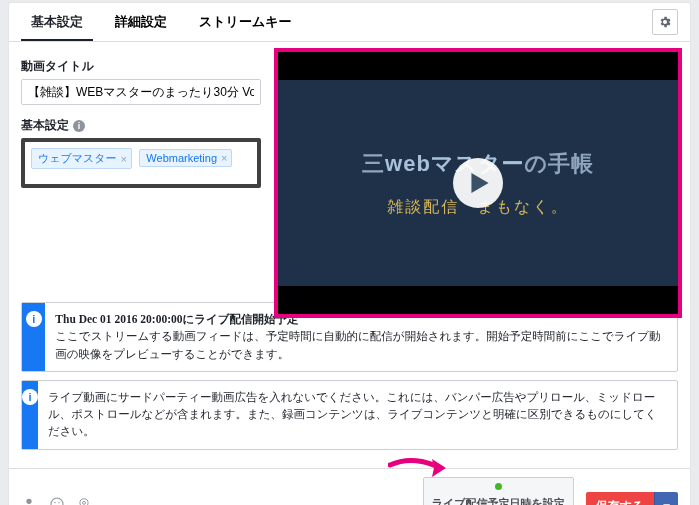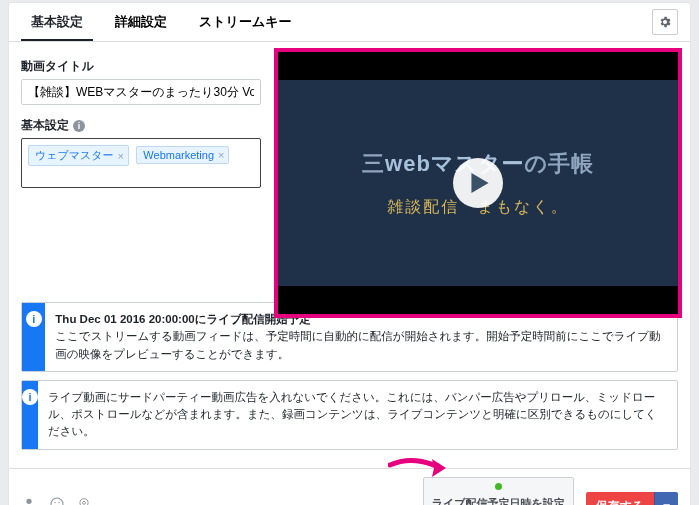--- a/index.html
+++ b/index.html
@@ -6,36 +6,36 @@
 body { font-family: "Helvetica Neue", Arial, sans-serif; font-size: 12px; color: #1d2129; background: #e9ebee; width: 699px; height: 505px; overflow: hidden; position: relative; }
 .modal { background: #fff; border: 1px solid rgba(0,0,0,.1); margin: 2px 8px 8px 8px; border-radius: 3px; }
 .tabs { display: flex; border-bottom: 1px solid #ddd; align-items: center; padding: 0 12px; }
 .tab { padding: 10px 10px 8px; font-size: 13px; font-weight: bold; color: #000000; cursor: pointer; border-bottom: 2px solid transparent; margin-right: 12px; }
 .tab.active { color: #1d2129; border-bottom-color: #1d2129; }
 .gear { margin-left: auto; width: 26px; height: 26px; border: 1px solid #ccc; border-radius: 2px; display: flex; align-items: center; justify-content: center; color: #606770; cursor: pointer; }
 .body-area { position: relative; padding: 12px; min-height: 260px; }
 .field-label { font-size: 12px; font-weight: bold; margin: 4px 0 4px; display: flex; align-items: center; gap: 4px; }
 .info-dot { width: 12px; height: 12px; border-radius: 50%; background: #8d949e; color: #fff; font-size: 9px; display: inline-flex; align-items: center; justify-content: center; font-weight: bold; }
 .text-input { width: 240px; border: 1px solid #ccd0d5; padding: 5px 6px; font-size: 12px; border-radius: 2px; }
-.tags-box { width: 240px; border: 1px solid #404040; padding: 4px; border-radius: 2px; min-height: 50px; }
+.tags-box { width: 240px; border: 4px solid #404040; padding: 4px; border-radius: 2px; min-height: 50px; }
 .tag-pill { display: inline-flex; align-items: center; background: #e7f3ff; color: #1877f2; border: 1px solid #bcd8f5; font-size: 11px; padding: 2px 4px 2px 6px; border-radius: 2px; margin: 2px; }
 .tag-pill .x { margin-left: 4px; color: #8aa7c9; cursor: pointer; font-size: 11px; }
 .preview-wrap { position: absolute; top: 6px; right: 8px; width: 408px; height: 270px; border: 4px solid #e6007e; background: #000; }
 .preview-inner { position: absolute; top: 28px; bottom: 28px; left: 0; right: 0; background: #1f3148; display: flex; flex-direction: column; align-items: center; justify-content: center; color: #9fb2c7; }
 .preview-title { font-size: 22px; font-weight: bold; color: #8ea5bd; letter-spacing: 1px; }
 .preview-title b { color: #a7c1db; }
 .preview-sub { margin-top: 18px; font-size: 16px; color: #d6b65a; letter-spacing: 2px; }
 .play-btn { position: absolute; width: 50px; height: 50px; border-radius: 50%; background: rgba(255,255,255,.92); top: 50%; left: 50%; transform: translate(-50%,-50%); display: flex; align-items: center; justify-content: center; cursor: pointer; }
 .play-btn svg { margin-left: 3px; }
 .notices { padding: 0 12px 10px; }
 .notice { border: 1px solid #ccd0d5; display: flex; margin-bottom: 8px; border-radius: 2px; }
 .notice .nicon { width: 32px; background: #1877f2; display: flex; align-items: flex-start; justify-content: center; padding-top: 8px; }
 .notice .nicon .circ { width: 16px; height: 16px; border-radius: 50%; background: #fff; color: #1877f2; font-size: 11px; font-weight: bold; display: flex; align-items: center; justify-content: center; }
 .notice .ntext { padding: 8px 10px; font-size: 11.5px; line-height: 1.5; }
-.notice .ntext .ntitle { font-weight: bold; }
+.notice .ntext .ntitle { font-weight: bold; font-family: Liberation Serif, serif; }
 .footer { border-top: 1px solid #ddd; padding: 8px 12px; display: flex; align-items: center; gap: 12px; }
 .ficon { color: #8d949e; font-size: 16px; cursor: pointer; }
 .arrow { position: absolute; left: 388px; bottom: 24px; pointer-events: none; }
 .spacer { flex: 1; }
 .sched-btn { border: 1px solid #ccd0d5; background: #f5f6f7; padding: 5px 8px; font-size: 11px; border-radius: 2px; display: flex; align-items: center; gap: 6px; cursor: pointer; color: #4b4f56; font-weight: bold; flex-direction: column; }
 .dot-g { width: 7px; height: 7px; border-radius: 50%; background: #42b72a; }
 .save-group { display: flex; }
 .save-btn { background: #ef4444; color: #fff; border: none; padding: 6px 10px; font-size: 12px; font-weight: bold; border-radius: 2px 0 0 2px; cursor: pointer; }
 .save-caret { background: #4267b2; color: #fff; border: none; border-left: 1px solid #3658a0; padding: 6px 8px; border-radius: 0 2px 2px 0; cursor: pointer; }
 </style>

